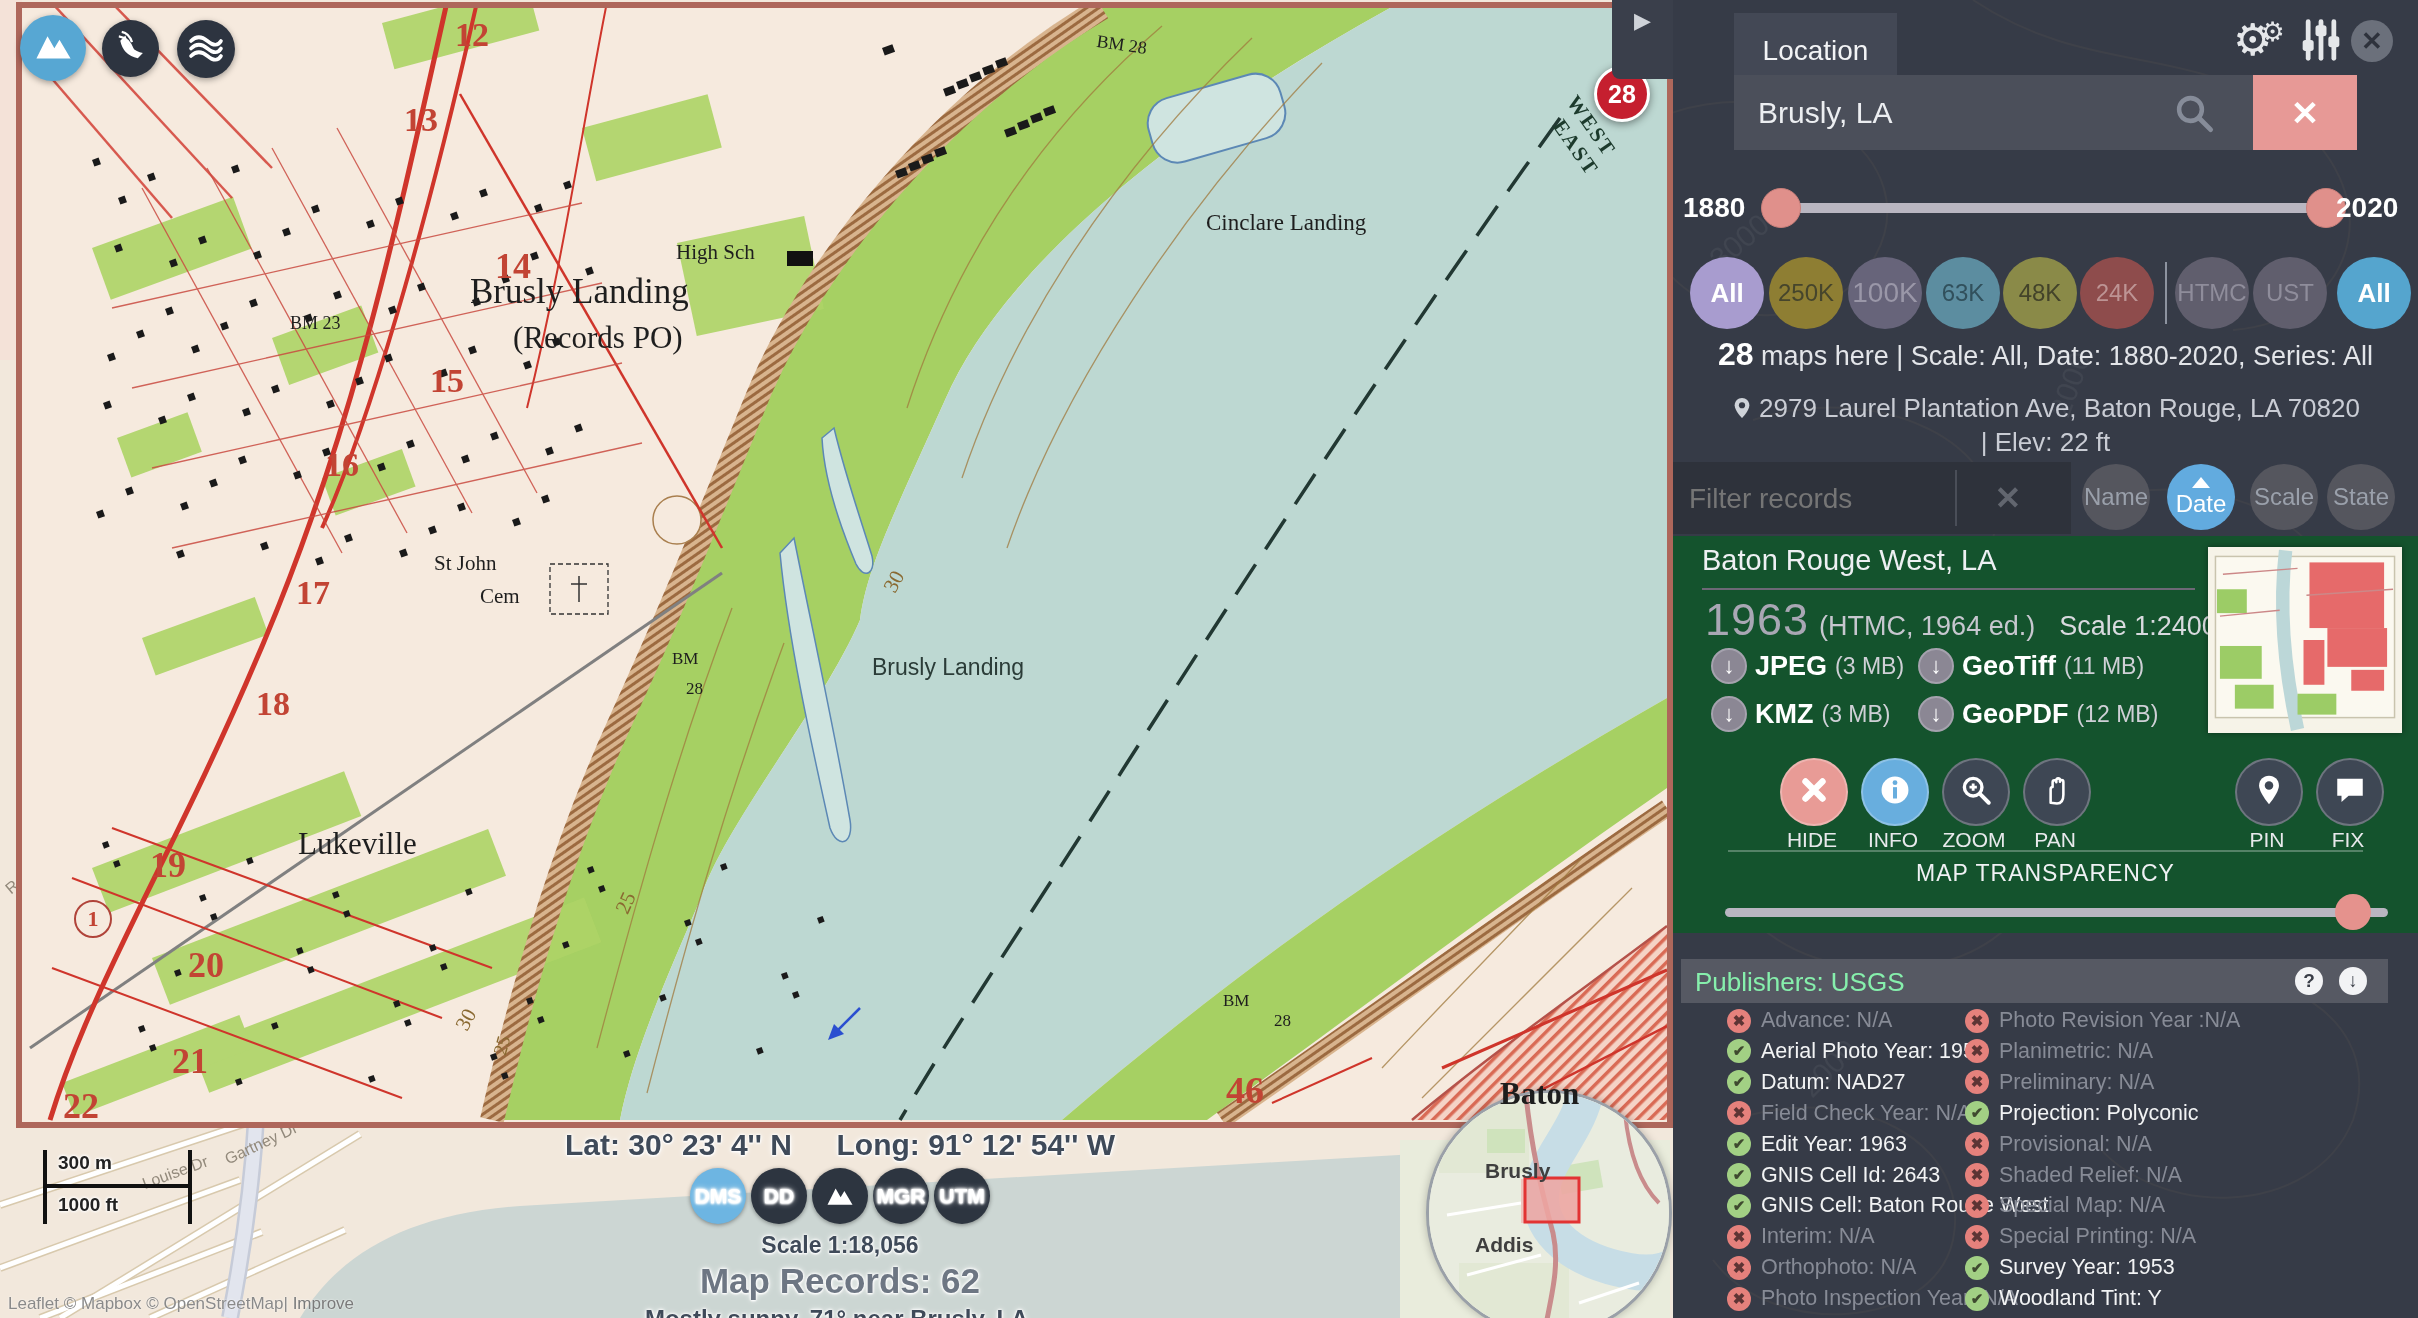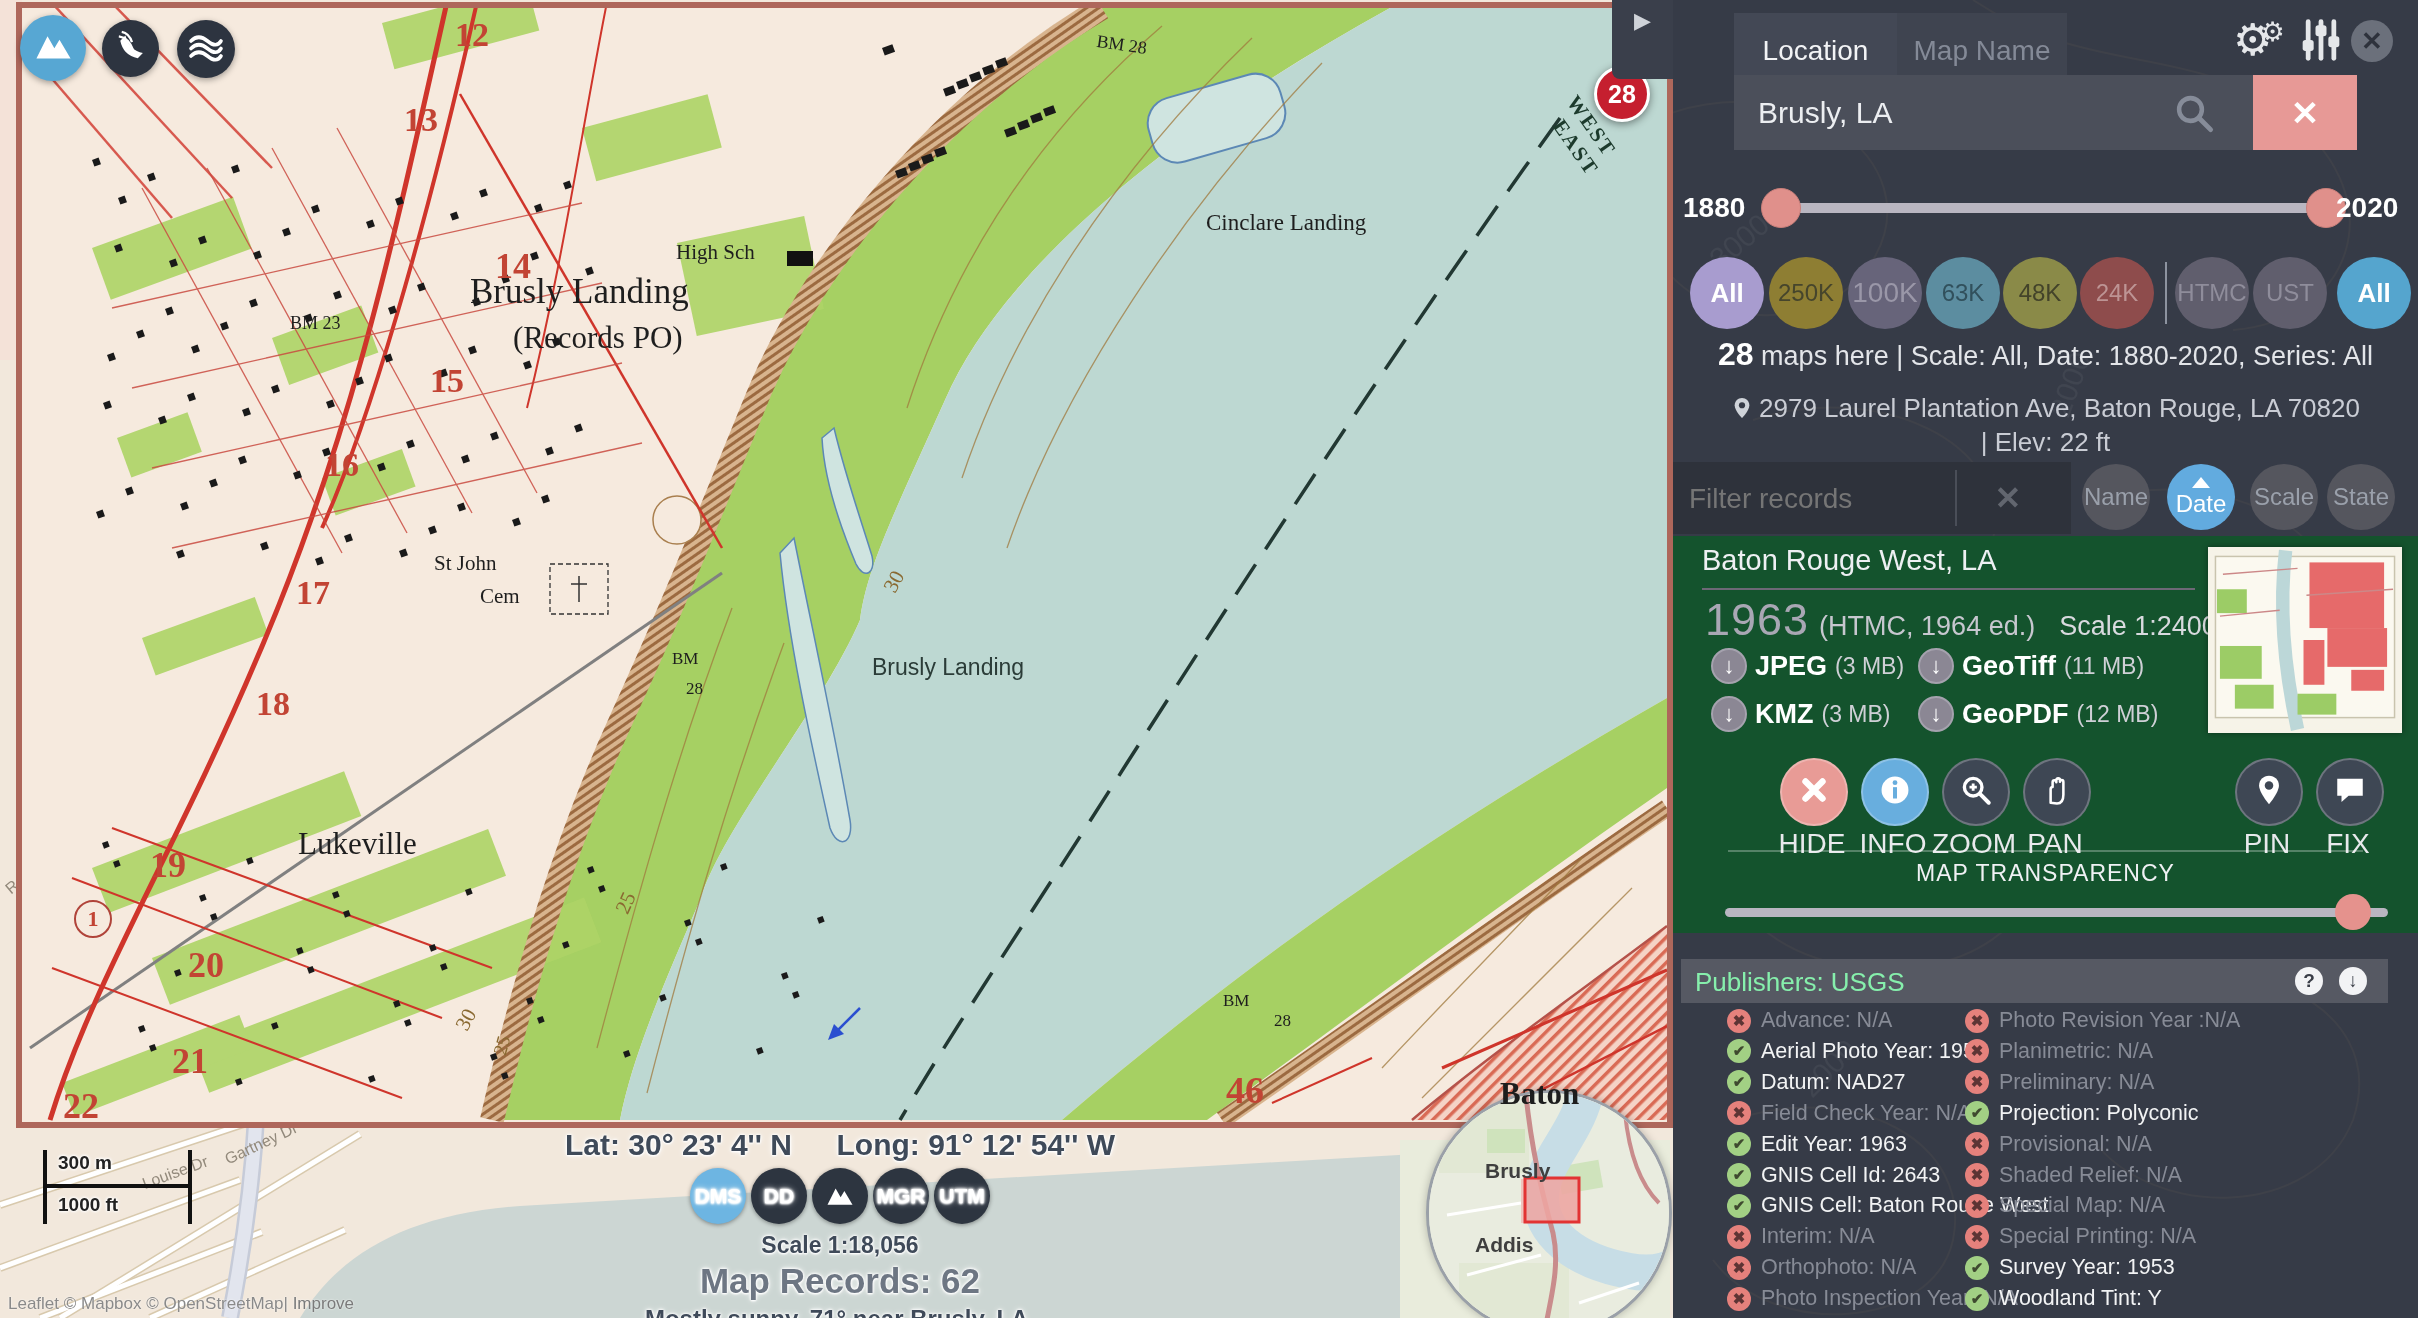--- a/index.html
+++ b/index.html
@@ -94,21 +94,21 @@
   #record-yearline{position:absolute;left:32px;top:58px;display:flex;align-items:baseline;gap:10px;white-space:nowrap;}
   #record-year{font-size:45px;color:#a9a7b4;font-weight:normal;letter-spacing:1px;}
   #record-edition{font-size:27px;color:#c7c7cf;}
   #record-scale{font-size:27px;color:#d9dadf;margin-left:14px;}
   .dl-item{position:absolute;display:flex;align-items:center;gap:8px;cursor:pointer;}
   .dl-circle{width:32px;height:32px;border-radius:50%;background:#8b8794;color:#fff;font-size:22px;font-weight:bold;display:flex;align-items:center;justify-content:center;border:2px solid #a5a2ae;}
   .dl-label{font-size:27px;font-weight:bold;color:#fff;}
   .dl-size{font-size:23px;color:#cfd0d6;}
   #record-thumb{position:absolute;left:535px;top:11px;width:194px;height:186px;background:#f6f3e8;box-shadow:0 0 6px rgba(0,0,0,.4);cursor:pointer;}
   .act-btn{position:absolute;top:222px;width:64px;height:64px;border-radius:50%;display:flex;align-items:center;justify-content:center;cursor:pointer;border:2px solid rgba(255,255,255,.25);}
-  .act-label{position:absolute;top:292px;font-size:28px;color:#e8e9ec;text-align:center;}
+  .act-label{position:absolute;top:292px;font-size:21px;color:#e8e9ec;text-align:center;}
   #card-divider{position:absolute;left:55px;top:314px;width:635px;height:2px;background:rgba(255,255,255,.28);}
   #transparency-label{position:absolute;left:0;top:324px;width:745px;text-align:center;font-size:23px;color:#f0f1f4;letter-spacing:1px;}
   #t-track{position:absolute;left:52px;top:372px;width:663px;height:9px;background:#b9b6c1;border-radius:5px;cursor:pointer;}
   #t-handle{position:absolute;left:662px;top:358px;width:36px;height:36px;background:#e5928d;border-radius:50%;cursor:grab;}
 
   #pub-header{left:8px;top:959px;width:707px;height:44px;background:#565963;}
   #pub-title{position:absolute;left:14px;top:8px;font-size:26px;color:#86efac;}
   .pub-hicon{position:absolute;top:8px;width:28px;height:28px;border-radius:50%;background:#f2f3f5;color:#3a3e48;
     font-size:19px;font-weight:bold;display:flex;align-items:center;justify-content:center;cursor:pointer;}
   .pub-row{position:absolute;display:flex;align-items:center;gap:10px;white-space:nowrap;}
@@ -504,21 +504,20 @@
   </svg>
   <div id="pattern-nums">
       <div class="pattern-num" data-name="panel-texture-number" style="left: 30px; top: 250px; transform: rotate(-40deg);">3000</div>
       <div class="pattern-num" data-name="panel-texture-number" style="left: 370px; top: 410px; transform: rotate(-70deg);">2000</div>
       <div class="pattern-num" data-name="panel-texture-number" style="left: 210px; top: 640px; transform: rotate(-30deg);">1000</div>
       <div class="pattern-num" data-name="panel-texture-number" style="left: 560px; top: 900px; transform: rotate(-60deg);">3000</div>
       <div class="pattern-num" data-name="panel-texture-number" style="left: 120px; top: 1080px; transform: rotate(-45deg);">2000</div>
     </div>
 
   <div class="ptab abs" id="tab-location" data-name="tab-location">Location</div>
-  <div class="ptab abs" id="tab-mapname" data-name="tab-map-name">Map Name</div>
   <div class="abs" id="tab-underline" data-name="active-tab-underline"></div>
 
   <div class="abs top-icon" style="left:560px;top:14px;font-size:44px;" data-name="settings-gear-icon"><span>⚙</span><span style="font-size:27px;position:relative;left:-12px;top:-14px;">⚙</span></div>
   <svg class="abs top-icon" style="left:626px;top:18px;" width="44" height="44" viewBox="0 0 24 24" data-name="filter-sliders-icon">
     <g stroke="#e5e7ea" stroke-width="2.6" stroke-linecap="round">
       <line x1="5" y1="2" x2="5" y2="22"></line>
         <line x1="12" y1="2" x2="12" y2="22"></line>
         <line x1="19" y1="2" x2="19" y2="22"></line>
     </g>
     <g fill="#e5e7ea">

